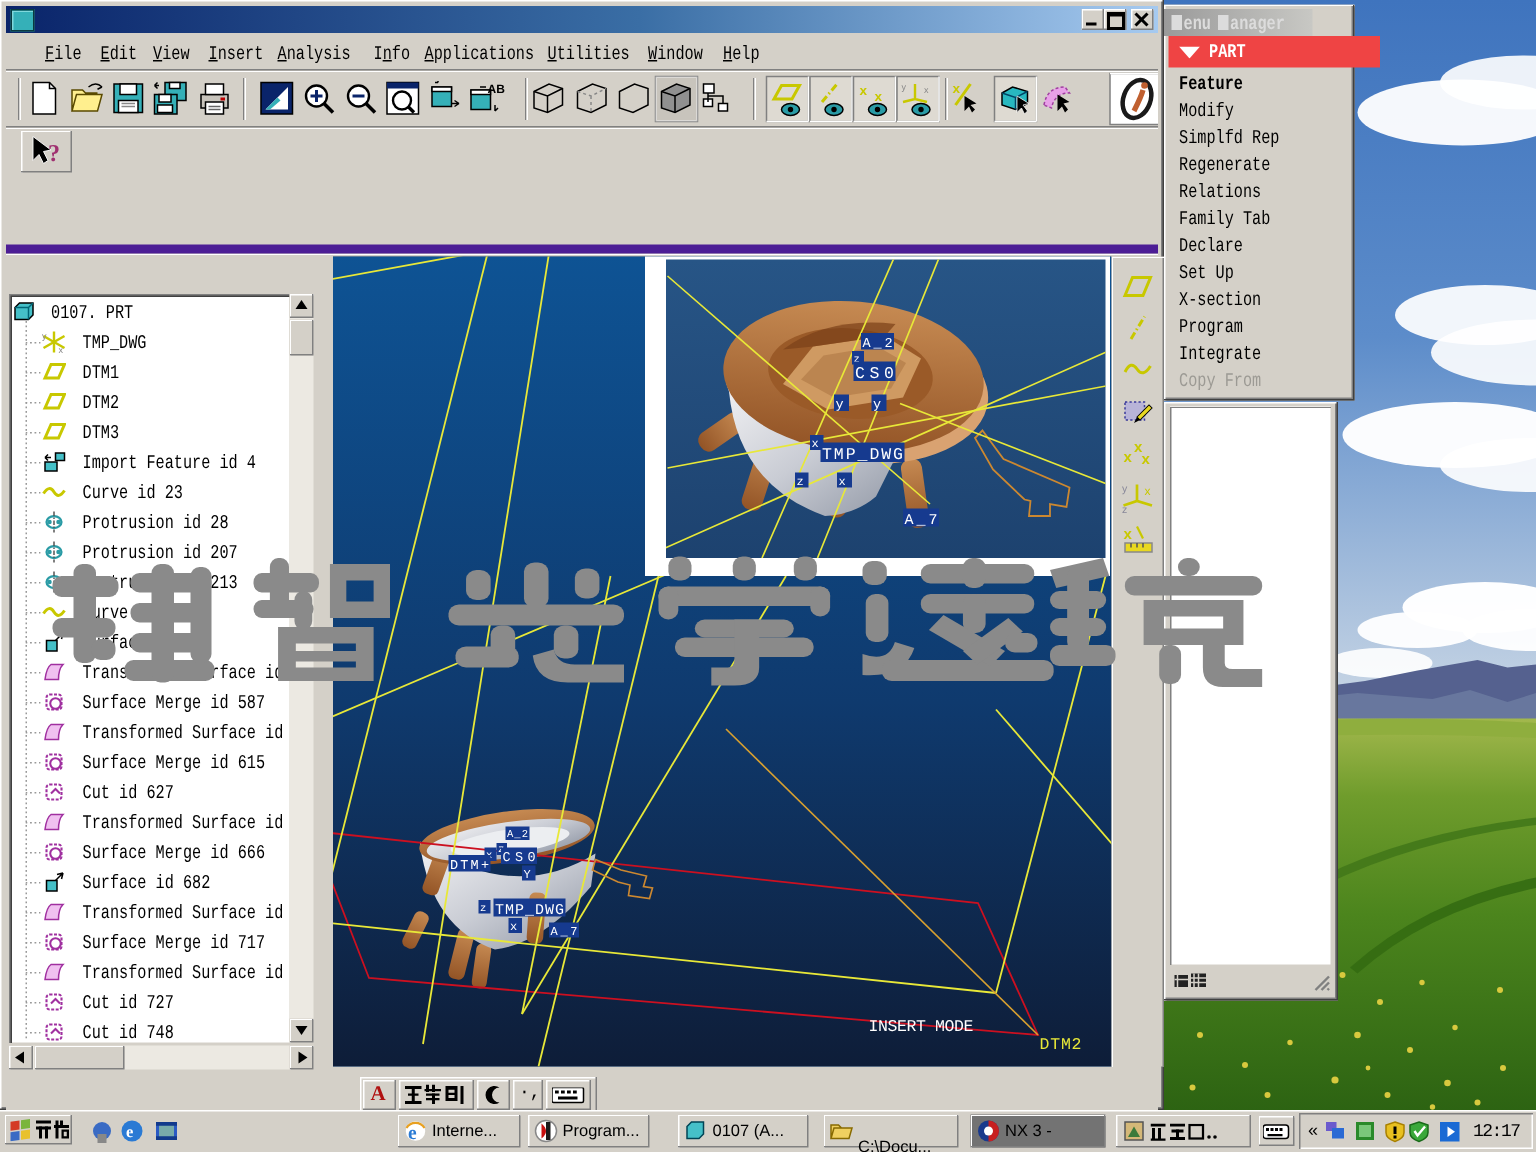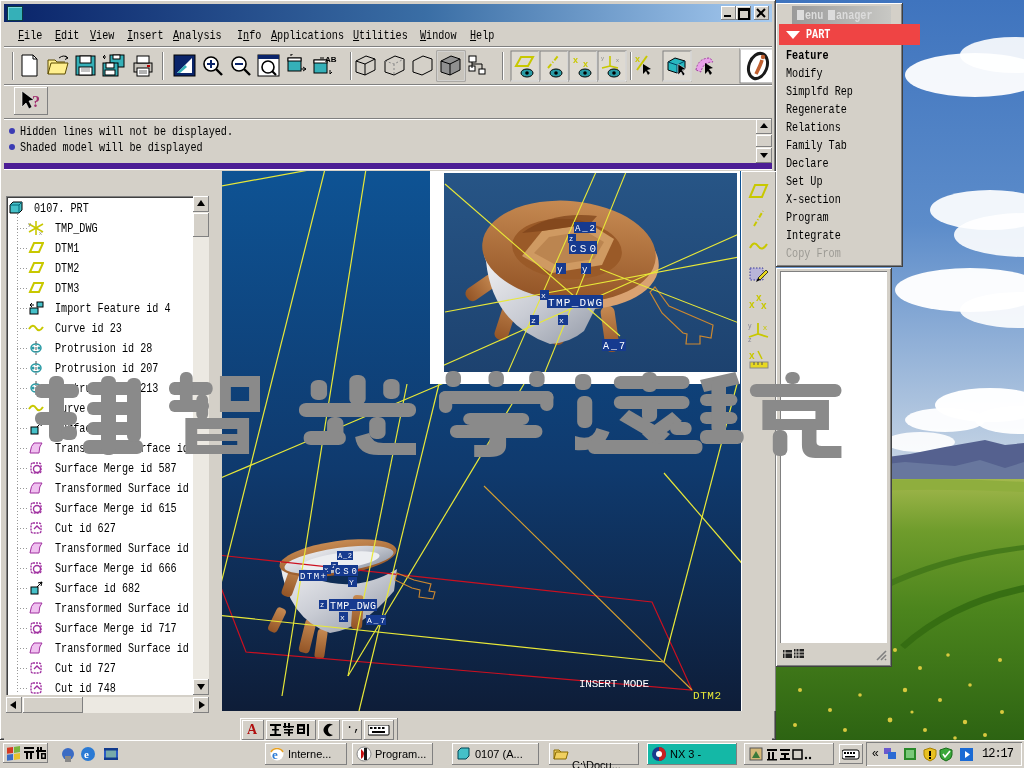--- a/index.html
+++ b/index.html
@@ -90,21 +90,21 @@
           <line x1="14" y1="1" x2="14" y2="10"></line>
           <line x1="17" y1="1" x2="17" y2="10"></line>
           <line x1="12" y1="4" x2="22" y2="4"></line>
           <line x1="12" y1="7" x2="22" y2="7"></line>
         </g>
       </svg>
   </div>
 </div>
 
 <div class="abs ras" style="left:776px;top:3px;width:127px;height:264px;background:#d4d0c8">
-  <div class="abs" style="left:16px;top:3px;width:99px;height:18px;background:linear-gradient(90deg,#9a9a9a,#c8c8c4)">
+  <div class="abs" style="left:0;top:3px;width:99px;height:18px;background:linear-gradient(90deg,#9a9a9a,#c8c8c4)">
     <div class="abs" style="left:5px;top:4px;width:7px;height:10px;background:#dcdcdc"></div>
       <span class="t" style="left:13px;top:3px;font-size:13px;font-weight:bold;color:#dcdcdc">enu</span>
       <div class="abs" style="left:36px;top:4px;width:7px;height:10px;background:#dcdcdc"></div>
       <span class="t" style="left:44px;top:3px;font-size:13px;font-weight:bold;color:#dcdcdc">anager</span>
   </div>
   <div class="abs" style="left:3px;top:21px;width:141px;height:21px;background:#ef4444">
     <svg class="abs" style="left:7px;top:7px" width="14" height="8">
         <path d="M0 0 L14 0 L7 8 Z" fill="#fff"></path>
       </svg>
     <span class="t tb" style="left:27px;top:4px;color:#fff">PART</span>
@@ -134,21 +134,21 @@
       </div>
     <div class="abs ras2" style="left:750px;top:2px;width:15px;height:14px;background:#d4d0c8">
         <svg class="abs" style="left:2px;top:2px" width="10" height="10">
           <g stroke="#000" stroke-width="2">
             <line x1="1" y1="1" x2="9" y2="9"></line>
             <line x1="9" y1="1" x2="1" y2="9"></line>
           </g>
         </svg>
       </div>
   </div>
-  <div id="menubar" class="abs" style="left:8px;top:22px;width:768px;height:24px">
+  <div id="menubar" class="abs" style="left:20px;top:22px;width:768px;height:24px">
   <span class="t" style="left:10px;top:7px"><u>F</u>ile</span>
 <span class="t" style="left:47px;top:7px"><u>E</u>dit</span>
 <span class="t" style="left:82px;top:7px"><u>V</u>iew</span>
 <span class="t" style="left:119px;top:7px"><u>I</u>nsert</span>
 <span class="t" style="left:165px;top:7px"><u>A</u>nalysis</span>
 <span class="t" style="left:229px;top:7px">I<u>n</u>fo</span>
 <span class="t" style="left:263px;top:7px"><u>A</u>pplications</span>
 <span class="t" style="left:345px;top:7px"><u>U</u>tilities</span>
 <span class="t" style="left:412px;top:7px"><u>W</u>indow</span>
 <span class="t" style="left:462px;top:7px"><u>H</u>elp</span>
@@ -323,34 +323,20 @@
           <ellipse cx="13" cy="14" rx="9" ry="13" fill="none" stroke="#1a1a1a" stroke-width="3" transform="rotate(20 13 14)"></ellipse>
           <path d="M11 22 Q16 12 17 8" stroke="#c06030" stroke-width="3.5" fill="none"></path>
           <circle cx="18" cy="5" r="2.2" fill="#c06030"></circle>
         </g>
 </svg>
   </div>
   <div id="tb2" class="abs" style="left:4px;top:84px;width:768px;height:34px;border-top:1px solid #808080;box-shadow:inset 0 1px #fff">
   <div class="abs ras2" style="left:10px;top:2px;width:34px;height:28px;background:#d4d0c8"><svg width="34" height="28">
           <path d="M8 4 L8 20 L12 16 L15 22 L18 20 L15 14 L20 13 Z" fill="#000" stroke="#fff" stroke-width="0.6"></path>
           <text x="18" y="20" font-family="Liberation Serif" font-size="16" font-weight="bold" fill="#a03070">?</text>
-        </svg></div>
-  </div>
-  <div class="abs" style="left:4px;top:118px;width:768px;height:45px;border-top:1px solid #808080;box-shadow:inset 0 1px #fff">
-    <div class="abs" style="left:5px;top:9px;width:6px;height:6px;border-radius:3px;background:#3c3cb4"></div>
-    <div class="abs" style="left:5px;top:25px;width:6px;height:6px;border-radius:3px;background:#3c3cb4"></div>
-    <span class="t" style="left:16px;top:6px">Hidden lines will not be displayed.</span>
-    <span class="t" style="left:16px;top:22px">Shaded model will be displayed</span>
-    <div class="abs" style="left:752px;top:0px;width:16px;height:45px;background:#ece9e2"></div>
-    <div class="abs ras2" style="left:752px;top:0px;width:16px;height:15px;background:#d4d0c8"><svg width="16" height="15">
-          <path d="M8 4 L12 9 L4 9 Z" fill="#000"></path>
-        </svg></div>
-    <div class="abs ras2" style="left:752px;top:16px;width:16px;height:12px;background:#d4d0c8"></div>
-    <div class="abs ras2" style="left:752px;top:29px;width:16px;height:15px;background:#d4d0c8"><svg width="16" height="15">
-          <path d="M8 10 L12 5 L4 5 Z" fill="#000"></path>
         </svg></div>
   </div>
   <div class="abs" style="left:4px;top:163px;width:768px;height:573px;background:#d4d0c8;border-top:6px solid #4c1d95;box-shadow:inset 0 1px #fff">
     <div id="tree">
     <div class="abs" style="left:2px;top:27px;width:187px;height:499px;background:#fff;box-shadow:inset 1px 1px #808080,inset 2px 2px #404040"></div>
 <div class="abs" style="left:13px;top:45px;width:1px;height:480px;background-image:linear-gradient(#999 40%,transparent 40%);background-size:1px 3px"></div>
 <svg class="abs" style="left:5px;top:32px" width="16" height="16">
           <path d="M1 4 L4 1 L13 1 L13 9 L10 12 L1 12 Z" fill="#45c0c8" stroke="#000"></path>
           <path d="M13 1 L10 4 L1 4 M10 4 L10 12" fill="none" stroke="#067"></path>
         </svg>
@@ -852,21 +838,21 @@
         <path d="M2 5 L5 2 L13 2 L13 10 L10 13 L2 13 Z" fill="#45c0c8" stroke="#045"></path>
       </svg>
       <span class="abs" style="left:23px;top:5px;font:11px 'Liberation Sans';color:#000;white-space:nowrap">0107 (A...</span>
     </div>
 <div class="abs ras2" style="left:549px;top:3px;width:90px;height:22px;background:#d4d0c8">
       <svg class="abs" style="left:4px;top:3px" width="16" height="16">
         <path d="M1 13 L3 6 L15 6 L13 13 Z M1 13 L1 4 L6 4 L8 6" fill="#f0d060" stroke="#886a00"></path>
       </svg>
       <span class="abs" style="left:23px;top:16px;font:11px 'Liberation Sans';color:#000;white-space:nowrap">C:\Docu...</span>
     </div>
-<div class="abs ras2" style="left:647px;top:3px;width:90px;height:22px;background:#14b8a6">
+<div class="abs ras2" style="left:647px;top:3px;width:90px;height:22px;background:#737373">
       <svg class="abs" style="left:4px;top:3px" width="16" height="16">
         <circle cx="8" cy="8" r="7" fill="#1a3a8c"></circle>
         <path d="M8 1 A7 7 0 0 1 8 15 Z" fill="#c82020"></path>
         <circle cx="8" cy="8" r="3" fill="#fff"></circle>
       </svg>
       <span class="abs" style="left:23px;top:5px;font:11px 'Liberation Sans';color:#000;white-space:nowrap">NX 3 -</span>
     </div>
 <div class="abs ras2" style="left:744px;top:3px;width:90px;height:22px;background:#d4d0c8">
       <svg class="abs" style="left:4px;top:3px" width="16" height="16">
         <rect x="2" y="2" width="12" height="12" fill="#d4b878" stroke="#555"></rect>

